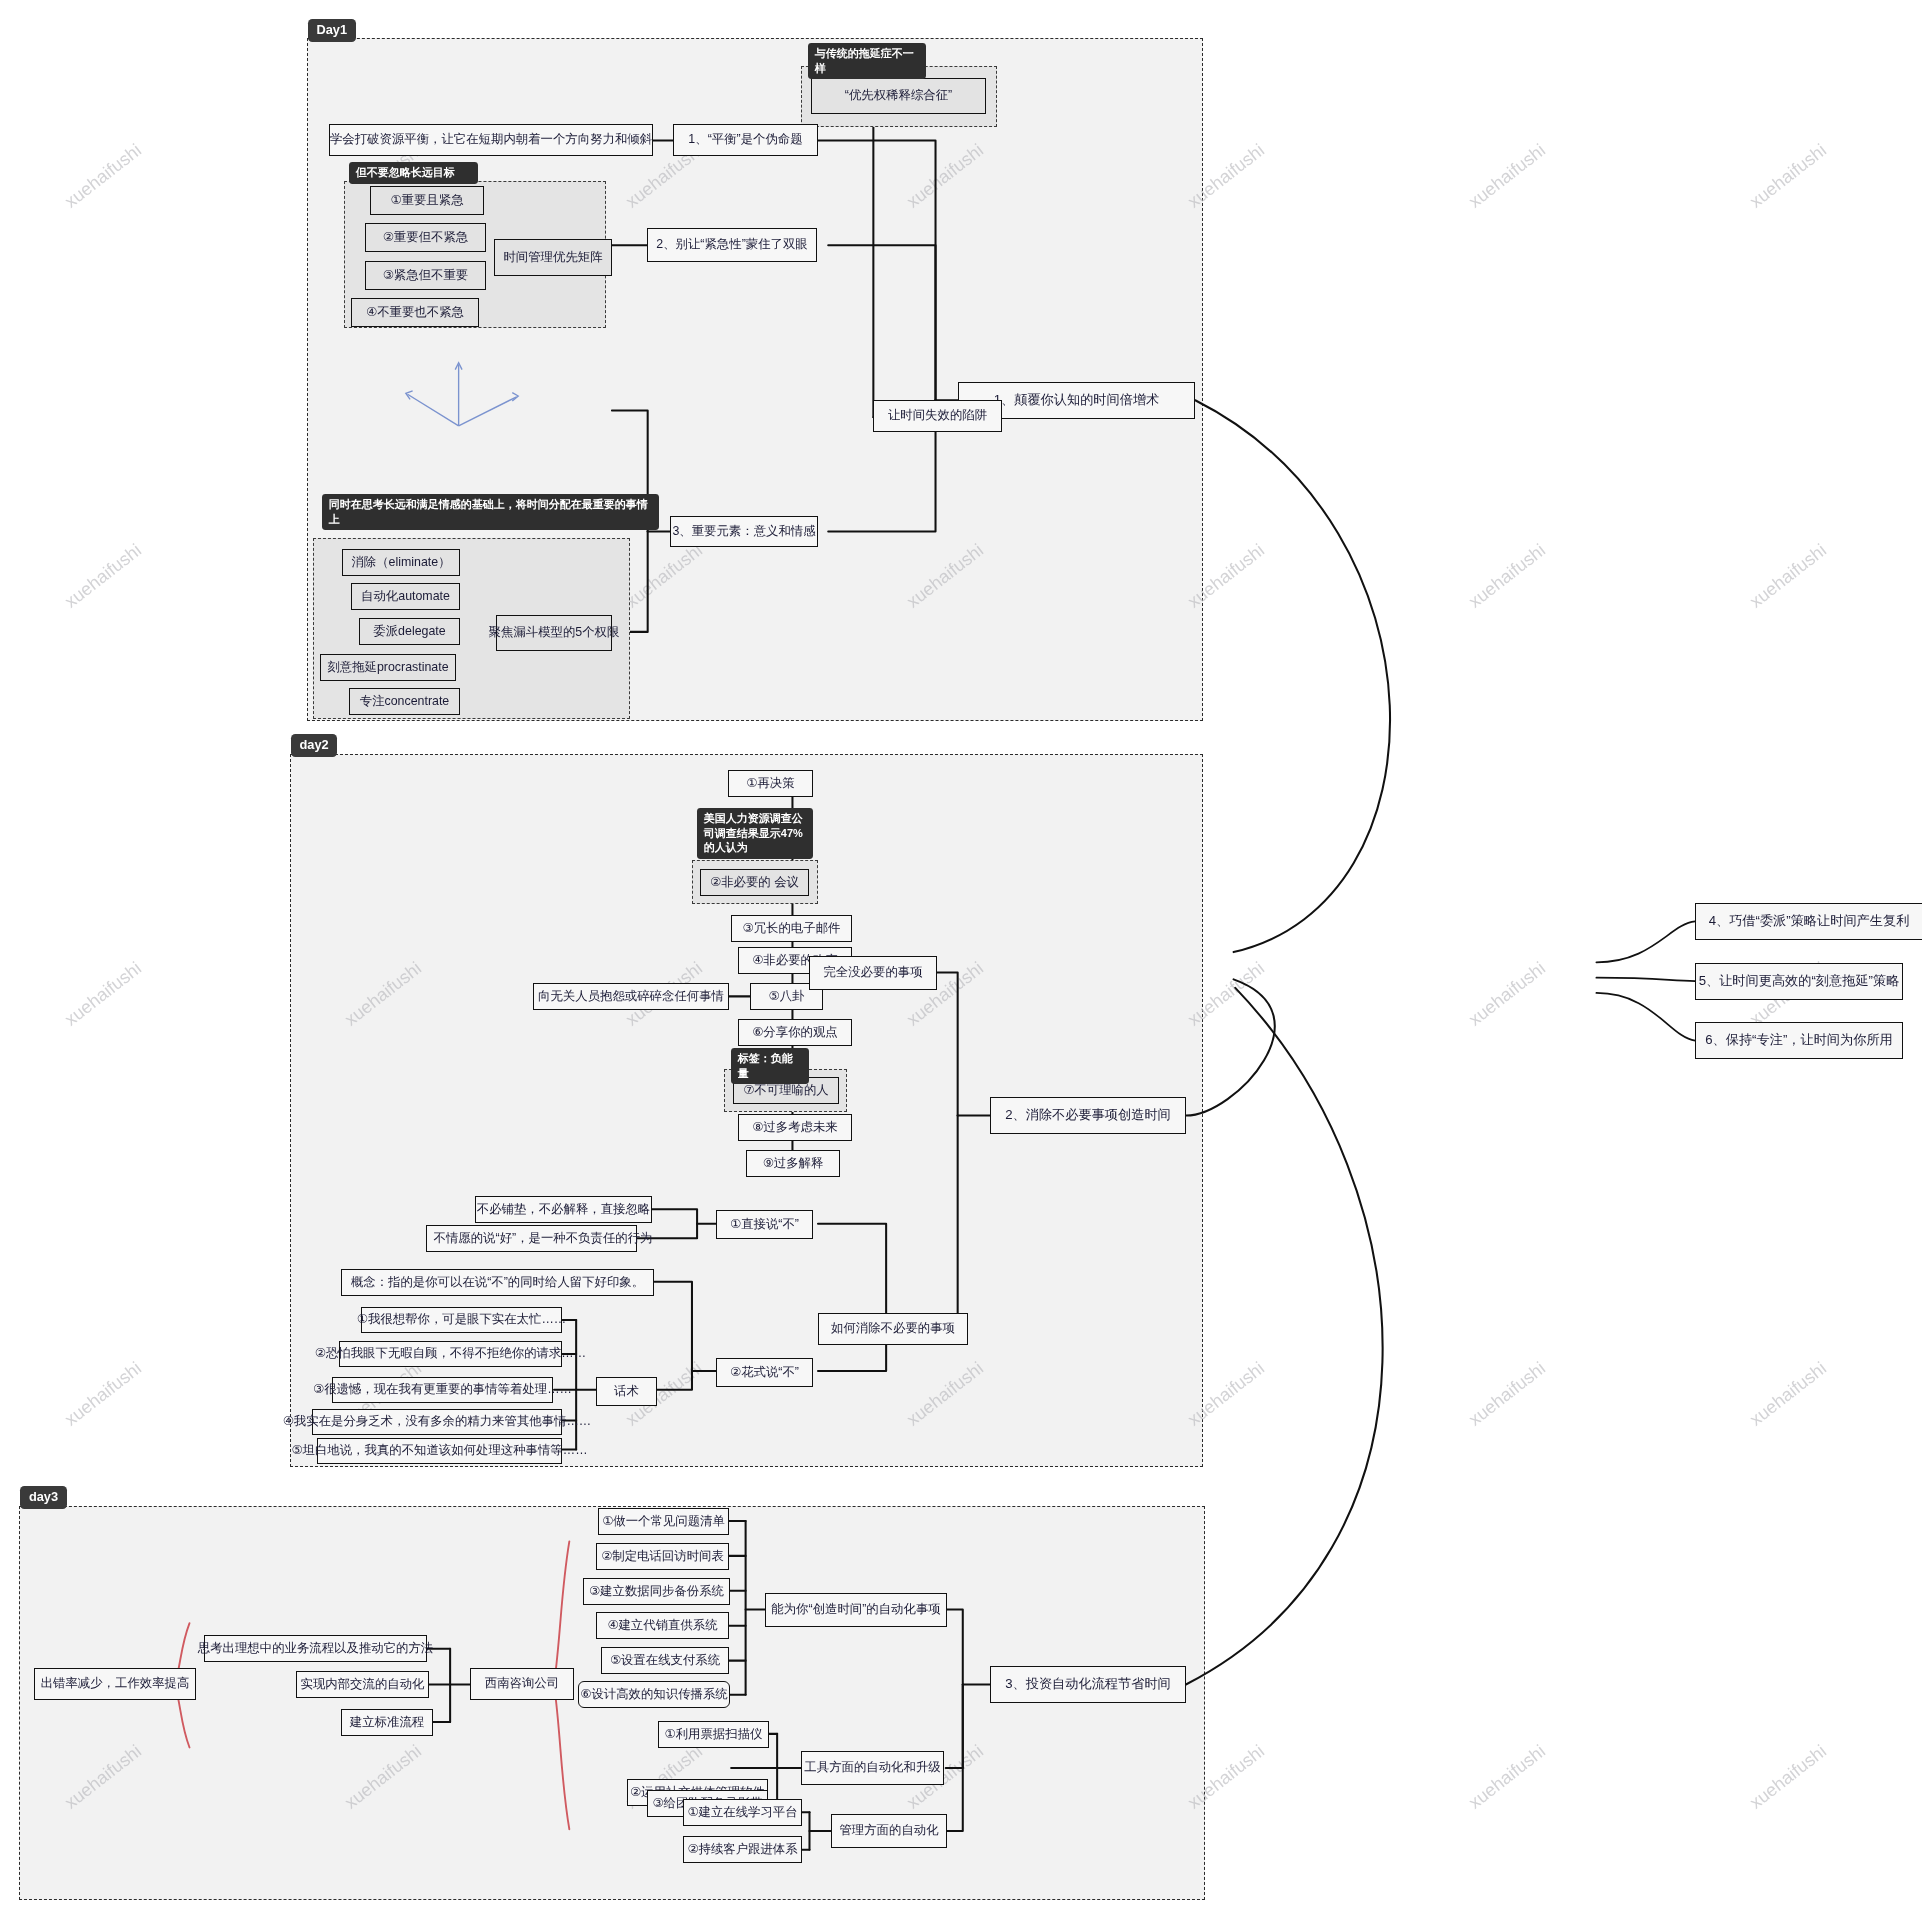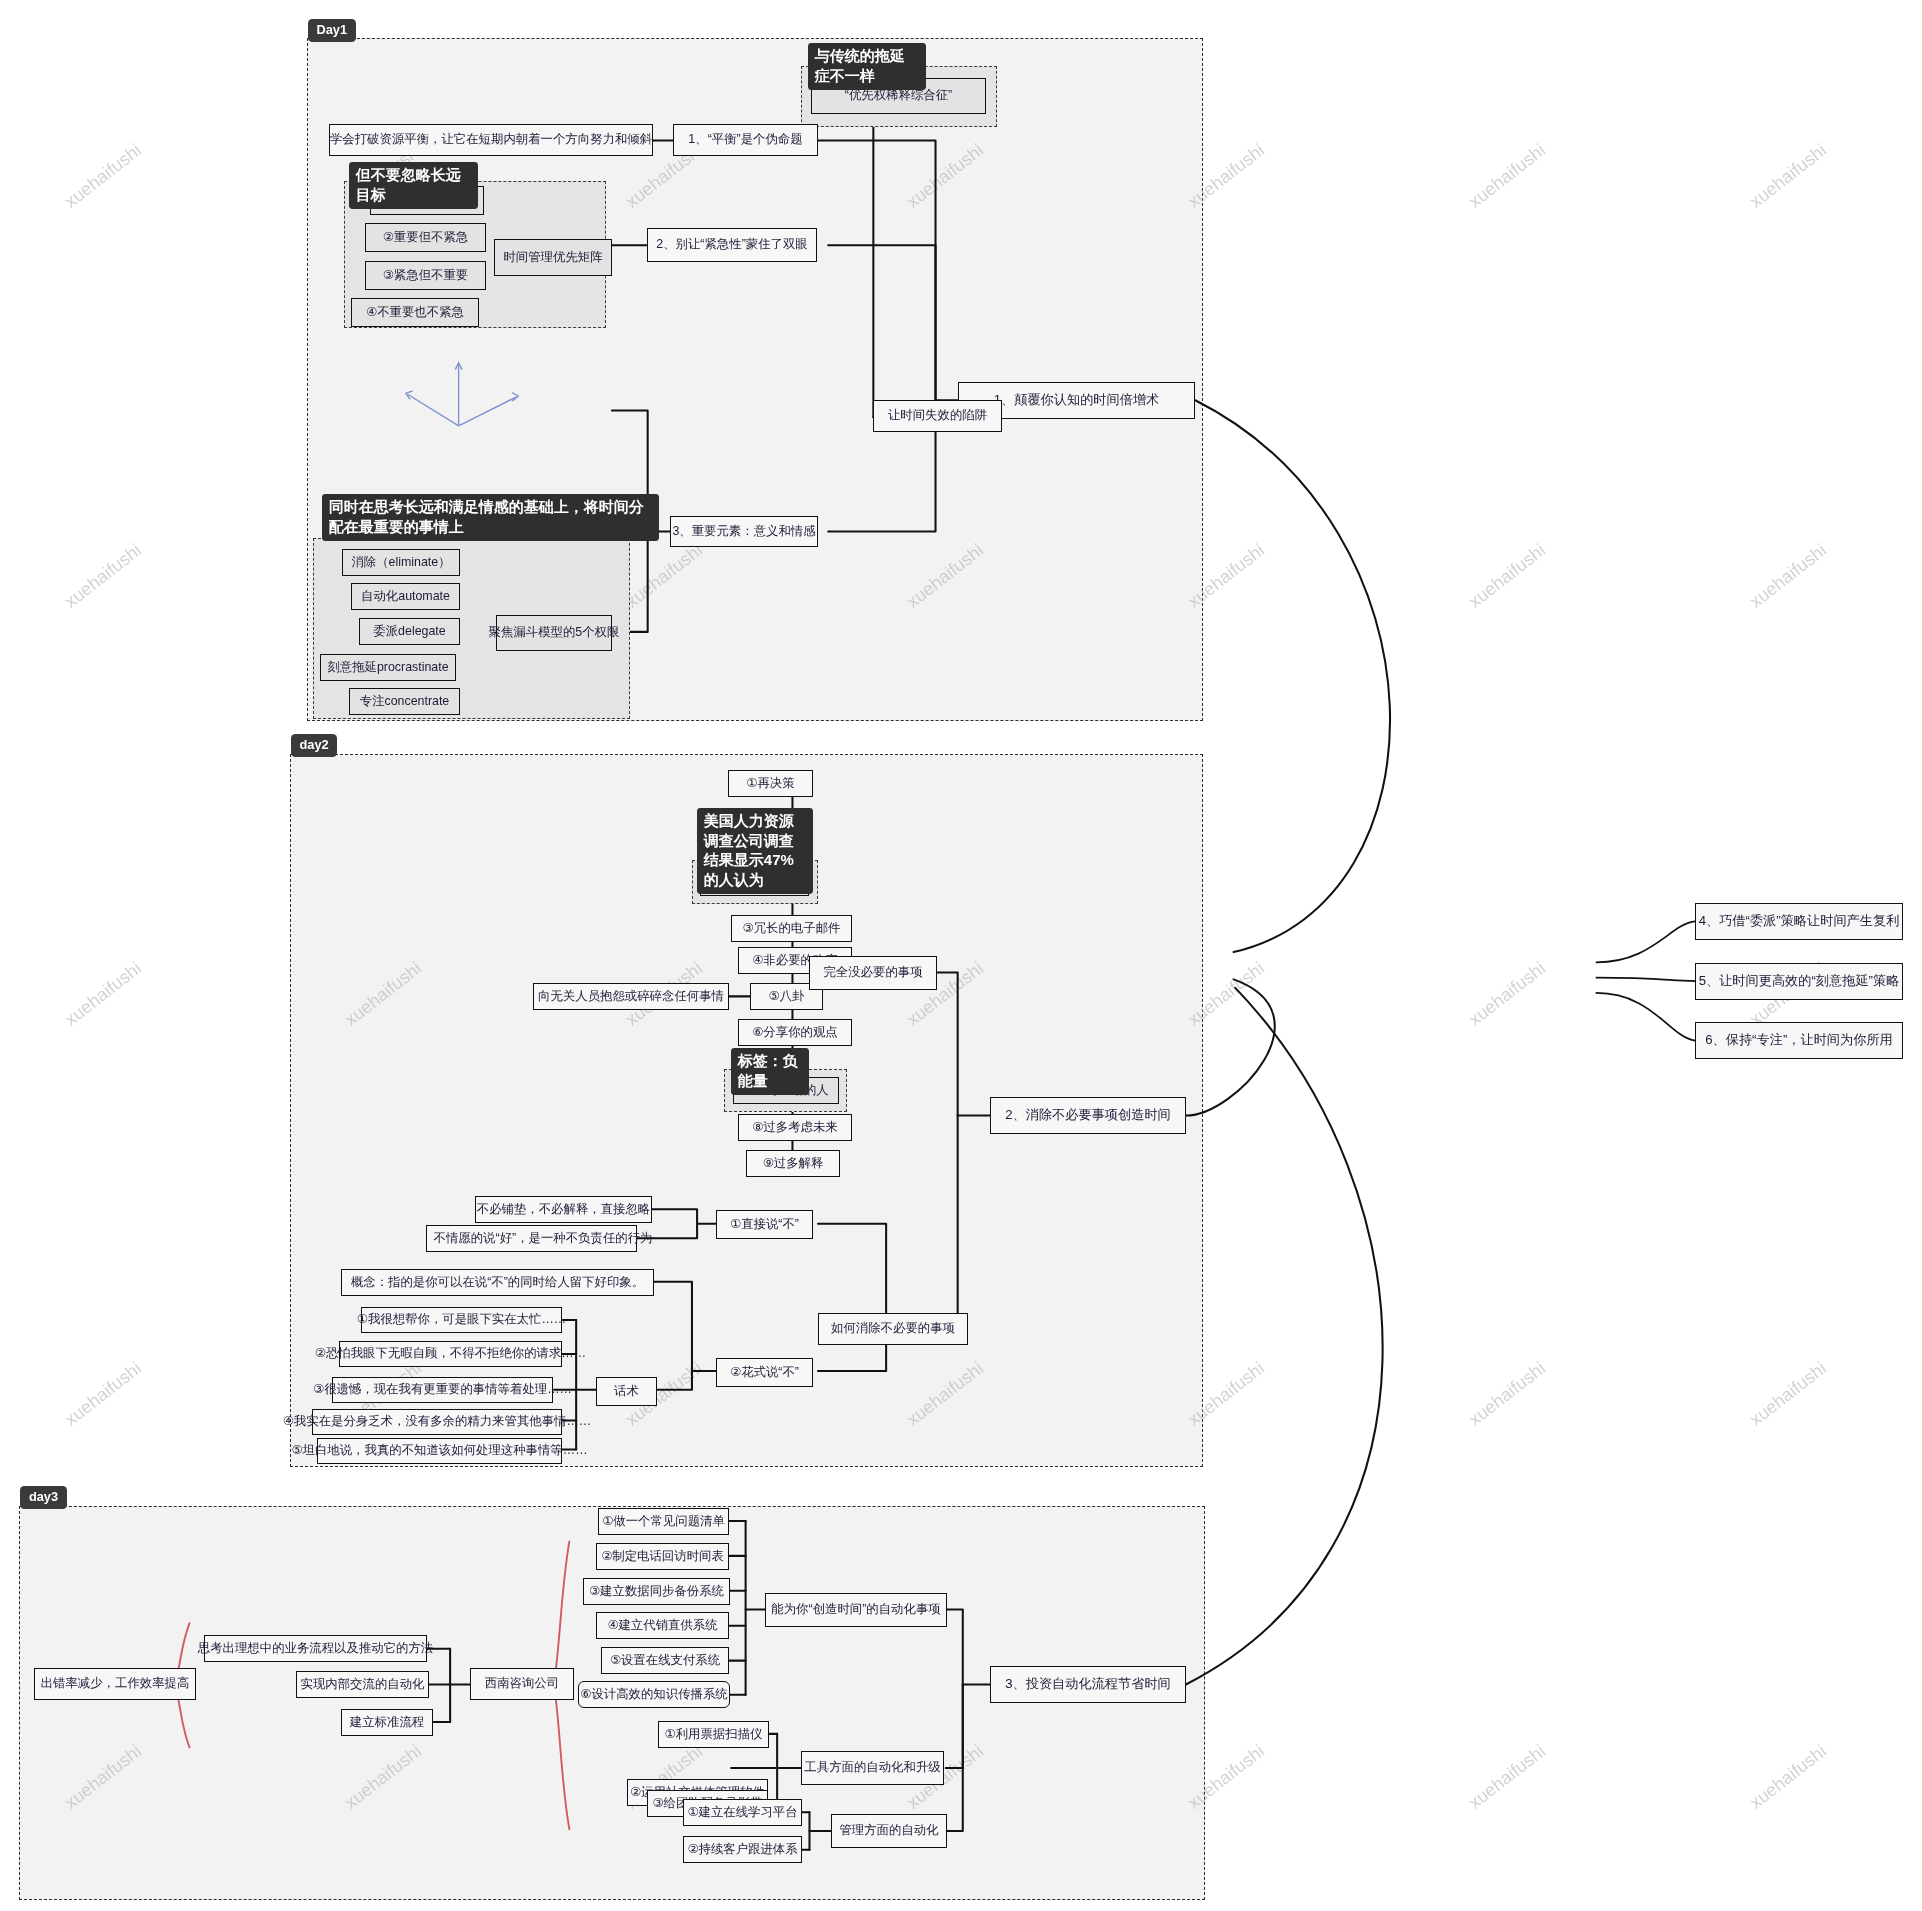--- a/index.html
+++ b/index.html
@@ -83,21 +83,21 @@
     font-size: 13.2px;
     border: 1.7px solid #111;
     background: #f7f7f7;
   }
   .node.shaded { background: #e3e3e3; }
   
   .callout {
     position: absolute;
     background: #2f2f2f;
     color: #fff;
-    font-size: 15px;
+    font-size: 11px;
     font-weight: bold;
     line-height: 1.3;
     padding: 3.4px 6.8px 4.3px 6.8px;
     border-radius: 3.4px;
     z-index: 6;
     box-sizing: border-box;
   }
   
   .subframe {
     position: absolute;
@@ -316,21 +316,21 @@
       <path d="M534 434 L 538 426 L 542 434"></path>
       <path d="M481 469 L 476 462 L 484 459"></path>
       <path d="M601 471 L 608 465 L 601 461"></path>
     </g>
   </svg>
 
 
   <div class="node main" style="left:958px; top:382px; width:237px; height:37px;">1、颠覆你认知的时间倍增术</div>
   <div class="node main" style="left:990px; top:1097px; width:196px; height:37px;">2、消除不必要事项创造时间</div>
   <div class="node main" style="left:990px; top:1666px; width:196px; height:37px;">3、投资自动化流程节省时间</div>
-  <div class="node main" style="left:1695px; top:903px; width:208px; height:37px;">4、巧借“委派”策略让时间产生复利</div>
+  <div class="node main" style="left:1695px; top:903px; width:228px; height:37px;">4、巧借“委派”策略让时间产生复利</div>
   <div class="node main" style="left:1695px; top:963px; width:208px; height:37px;">5、让时间更高效的“刻意拖延”策略</div>
   <div class="node main" style="left:1695px; top:1022px; width:208px; height:37px;">6、保持“专注”，让时间为你所用</div>
 
   <div class="callout" style="left:808px; top:43px; width:118px;">与传统的拖延症不一样</div>
   <div class="subframe" style="left:801px; top:66px; width:196px; height:61px;"></div>
   <div class="node shaded" style="left:811px; top:78px; width:175px; height:36px;">“优先权稀释综合征”</div>
 
   <div class="node" style="left:673px; top:124px; width:145px; height:32px;">1、“平衡”是个伪命题</div>
   <div class="node" style="left:329px; top:124px; width:324px; height:32px;">学会打破资源平衡，让它在短期内朝着一个方向努力和倾斜</div>
 

